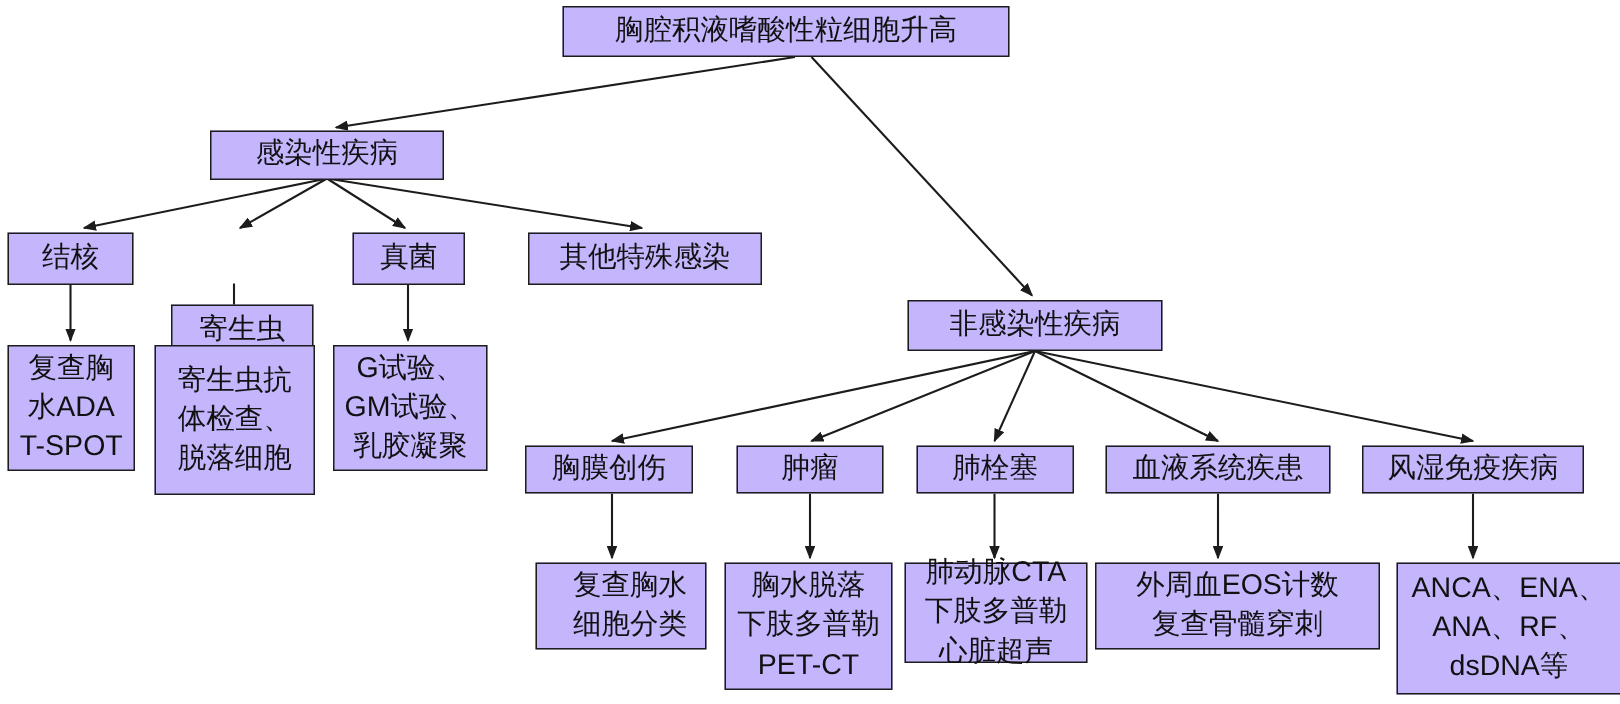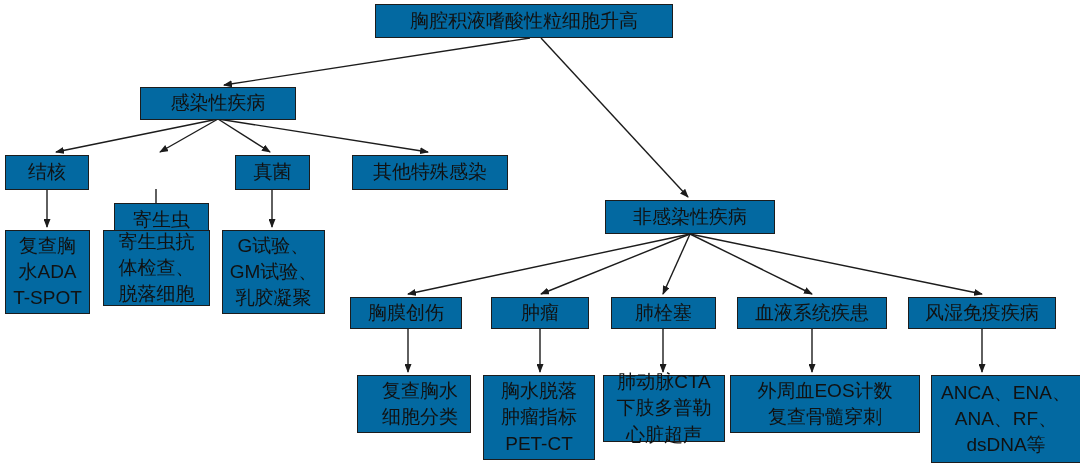--- a/index.html
+++ b/index.html
@@ -8,21 +8,21 @@
     width:1080px;height:469px;
     background:#ffffff;
     font-family:"Liberation Sans","DejaVu Sans",sans-serif;
     overflow:hidden;
   }
   #connector-layer{position:absolute;left:0;top:0;}
   .node{
     position:absolute;
     box-sizing:border-box;
     border:1.5px solid #1c1c1c;
-    background:#0369a1;
+    background:#c4b5fd;
     display:flex;
     align-items:center;
     justify-content:center;
     text-align:center;
     white-space:pre-line;
     font-size:19px;
     line-height:1.38;
     color:#111111;
   }
   .connector{stroke:#1c1c1c;stroke-width:1.4;fill:none;}
@@ -64,39 +64,39 @@
   <div class="node" style="left:140px;top:87px;width:156px;height:33px;">感染性疾病</div>
 
   <div class="node" style="left:5px;top:155px;width:84px;height:35px;">结核</div>
   <div class="node" style="left:114px;top:155px;width:95px;height:35px;margin-top:48px;">寄生虫</div>
   <div class="node" style="left:235px;top:155px;width:75px;height:35px;">真菌</div>
   <div class="node" style="left:352px;top:155px;width:156px;height:35px;">其他特殊感染</div>
 
   <div class="node" style="left:5px;top:230px;width:85px;height:84px;">复查胸
 水ADA
 T-SPOT</div>
-  <div class="node" style="left:103px;top:230px;width:107px;height:76px;">寄生虫抗
+  <div class="node" style="left:103px;top:230px;width:107px;height:100px;">寄生虫抗
 体检查、
 脱落细胞</div>
   <div class="node" style="left:222px;top:230px;width:103px;height:84px;">G试验、
 GM试验、
 乳胶凝聚</div>
 
   <div class="node" style="left:605px;top:200px;width:170px;height:34px;">非感染性疾病</div>
 
   <div class="node" style="left:350px;top:297px;width:112px;height:32px;">胸膜创伤</div>
   <div class="node" style="left:491px;top:297px;width:98px;height:32px;">肿瘤</div>
   <div class="node" style="left:611px;top:297px;width:105px;height:32px;">肺栓塞</div>
   <div class="node" style="left:737px;top:297px;width:150px;height:32px;">血液系统疾患</div>
   <div class="node" style="left:908px;top:297px;width:148px;height:32px;">风湿免疫疾病</div>
 
   <div class="node" style="left:357px;top:375px;width:114px;height:58px;padding-left:12px;">复查胸水
 细胞分类</div>
   <div class="node" style="left:483px;top:375px;width:112px;height:85px;">胸水脱落
-肿瘤指标
+下肢多普勒
 PET-CT</div>
   <div class="node" style="left:603px;top:375px;width:122px;height:67px;">肺动脉CTA
 下肢多普勒
 心脏超声</div>
   <div class="node" style="left:730px;top:375px;width:190px;height:58px;">外周血EOS计数
 复查骨髓穿刺</div>
   <div class="node" style="left:908px;top:375px;width:150px;height:88px;margin-left:23px;">ANCA、ENA、
 ANA、RF、
 dsDNA等</div>
 

